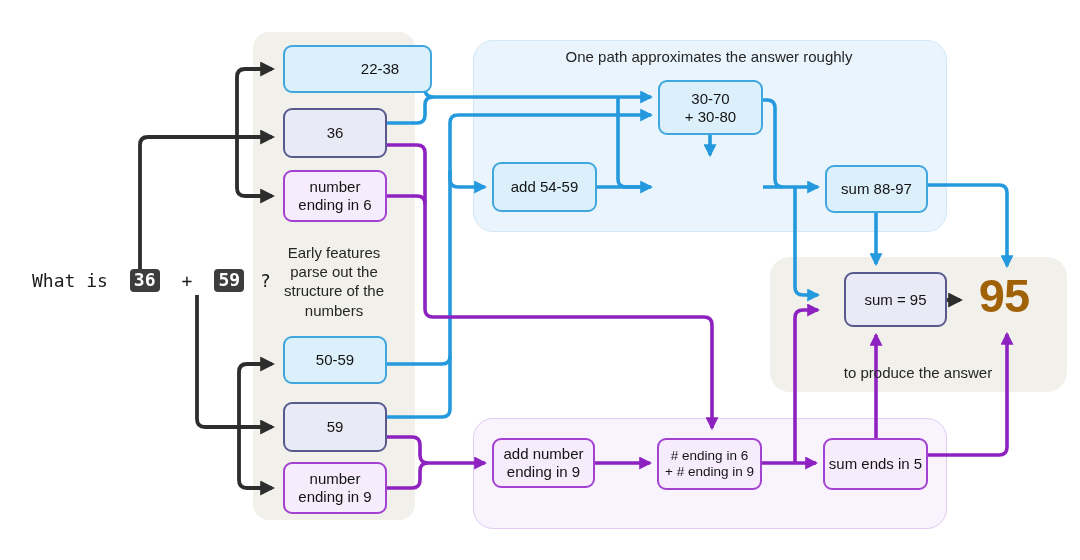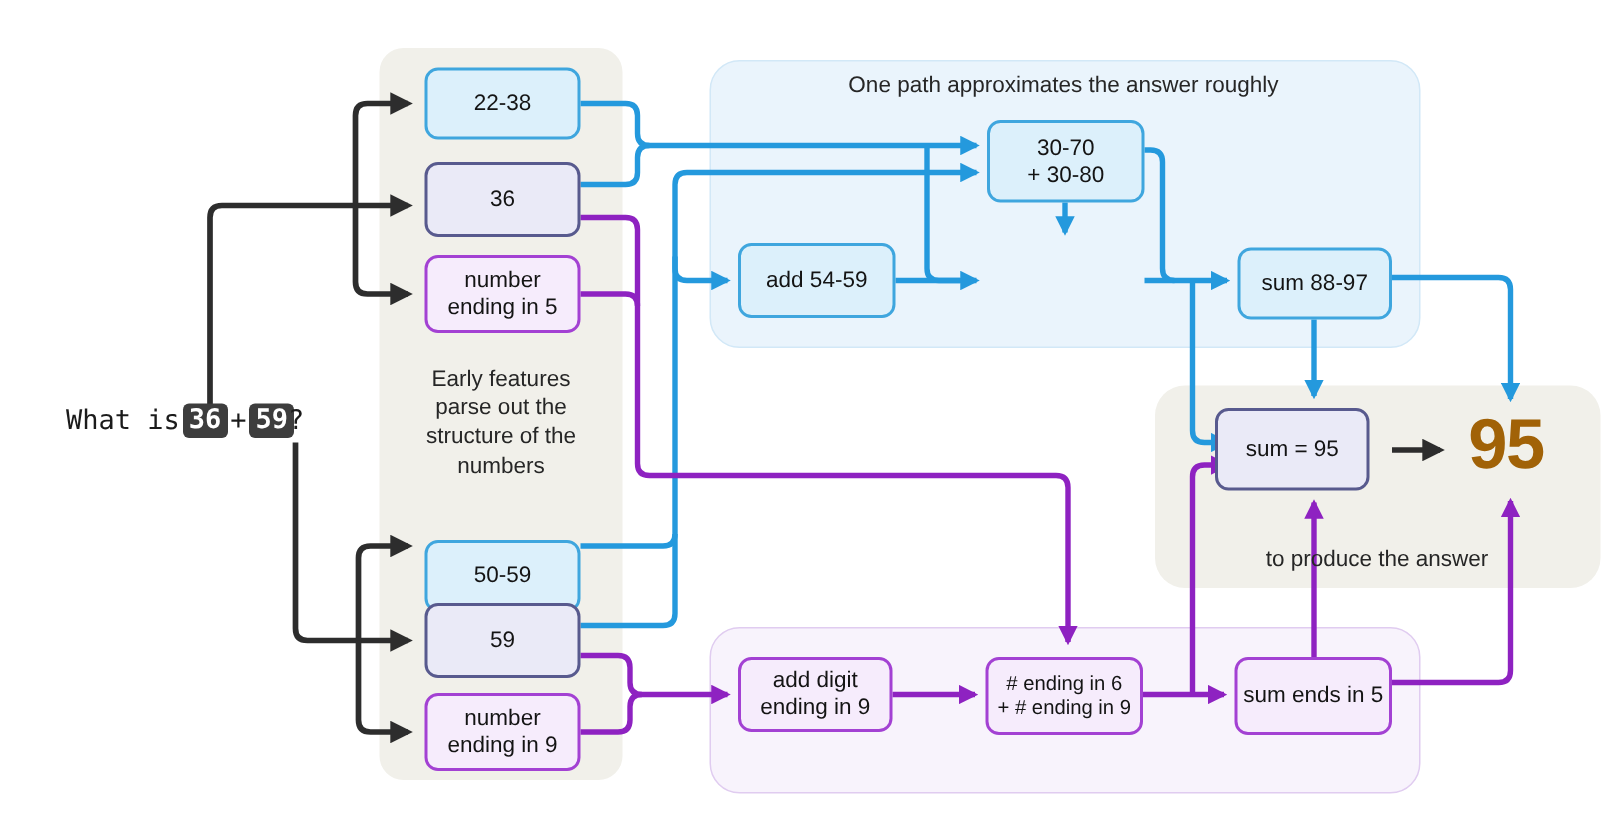--- a/index.html
+++ b/index.html
@@ -16,21 +16,21 @@
     position:absolute;z-index:3;display:flex;flex-direction:column;align-items:center;
     justify-content:center;border-radius:9px;font-size:15px;line-height:1.18;
     text-align:center;color:#141414;
   }
   .node span{display:block;}
   .blue-box{background:#dcf0fb;border:2px solid #3fa6de;}
   .lav-box{background:#eaeaf7;border:2px solid #585a8e;}
   .pur-box{background:#f6ecfc;border:2px solid #a341d3;align-items:center;}
   .caption{position:absolute;z-index:3;text-align:center;color:#262626;font-size:15px;line-height:1.28;}
   .prompt{
-    position:absolute;z-index:3;left:44px;top:269px;display:flex;align-items:center;gap:2px;
+    position:absolute;z-index:3;left:32px;top:269px;display:flex;align-items:center;gap:22px;
     font-family:"DejaVu Sans Mono","Liberation Mono",monospace;font-size:18px;color:#1b1b1b;text-align:center;
   }
   .tok{
     background:#3d3d3d;color:#ffffff;border-radius:4px;padding:1px 4px 2px 4px;
     font-weight:bold;line-height:1.1;
   }
   .answer{
     position:absolute;z-index:3;left:972px;top:268px;width:64px;text-align:center;
     font-size:47px;font-weight:800;letter-spacing:-1px;color:#a16207;
   }
@@ -99,31 +99,31 @@
   </svg>
 
   <div class="prompt">
     <span>What is</span>
     <span class="tok">36</span>
     <span>+</span>
     <span class="tok">59</span>
     <span style="margin-left:-6px;">?</span>
   </div>
 
-  <div class="node blue-box" style="left:283px;top:45px;width:100px;height:44px;">
+  <div class="node blue-box" style="left:283px;top:45px;width:100px;height:44px;padding-left:45px;">
       <span>22-38</span>
     </div>
   <div class="node lav-box" style="left:283px;top:108px;width:100px;height:46px;">
       <span>36</span>
     </div>
   <div class="node pur-box" style="left:283px;top:170px;width:100px;height:48px;">
     <span>number</span>
-      <span>ending in 5</span>
+      <span>ending in 6</span>
   </div>
-  <div class="node blue-box" style="left:283px;top:360px;width:100px;height:44px;">
+  <div class="node blue-box" style="left:283px;top:336px;width:100px;height:44px;">
       <span>50-59</span>
     </div>
   <div class="node lav-box" style="left:283px;top:402px;width:100px;height:46px;">
       <span>59</span>
     </div>
   <div class="node pur-box" style="left:283px;top:462px;width:100px;height:48px;">
     <span>number</span>
       <span>ending in 9</span>
   </div>
 
@@ -132,32 +132,32 @@
       <span>+ 30-80</span>
   </div>
   <div class="node blue-box" style="left:492px;top:162px;width:101px;height:46px;">
       <span>add 54-59</span>
     </div>
   <div class="node blue-box" style="left:825px;top:165px;width:99px;height:44px;">
       <span>sum 88-97</span>
     </div>
 
   <div class="node pur-box" style="left:492px;top:438px;width:99px;height:46px;">
-    <span>add digit</span>
+    <span>add number</span>
       <span>ending in 9</span>
   </div>
   <div class="node pur-box small-font" style="left:657px;top:438px;width:101px;height:48px;">
     <span># ending in 6</span>
       <span>+ # ending in 9</span>
   </div>
   <div class="node pur-box" style="left:823px;top:438px;width:101px;height:48px;">
       <span>sum ends in 5</span>
     </div>
 
-  <div class="node lav-box" style="left:810px;top:272px;width:99px;height:51px;text-align:center;">
+  <div class="node lav-box" style="left:844px;top:272px;width:99px;height:51px;text-align:center;">
       <span>sum = 95</span>
     </div>
   <div class="answer">95</div>
 
   <div class="caption" style="left:473px;top:47px;width:472px;">One path approximates the answer roughly</div>
   <div class="caption" style="left:275px;top:243px;width:118px;">Early features parse out the structure of the numbers</div>
   <div class="caption" style="left:778px;top:344px;width:280px;">
     <br>
     <span>to produce the answer</span>
   </div>

